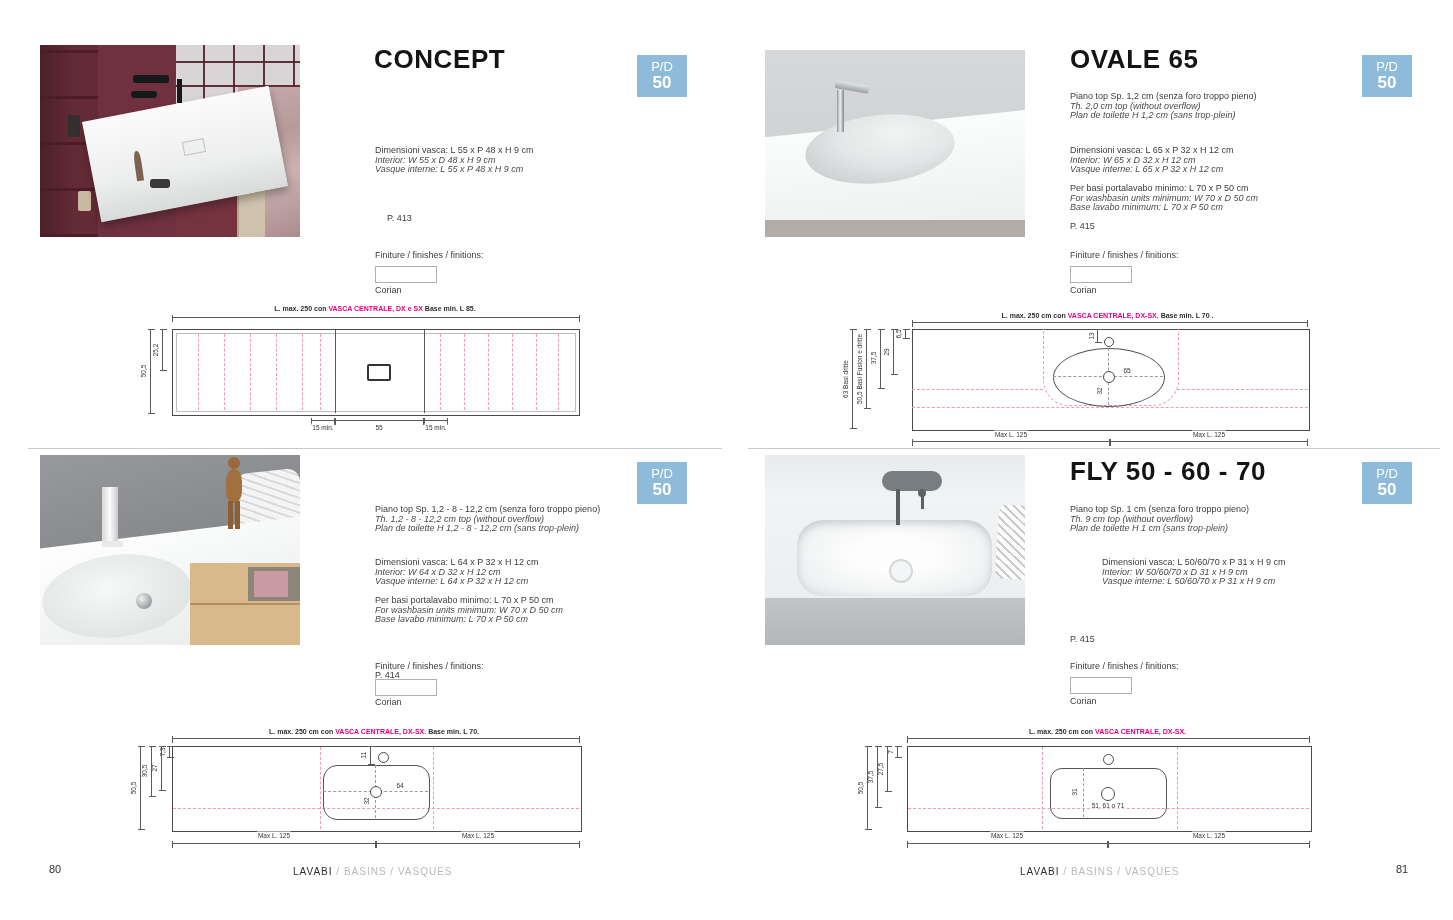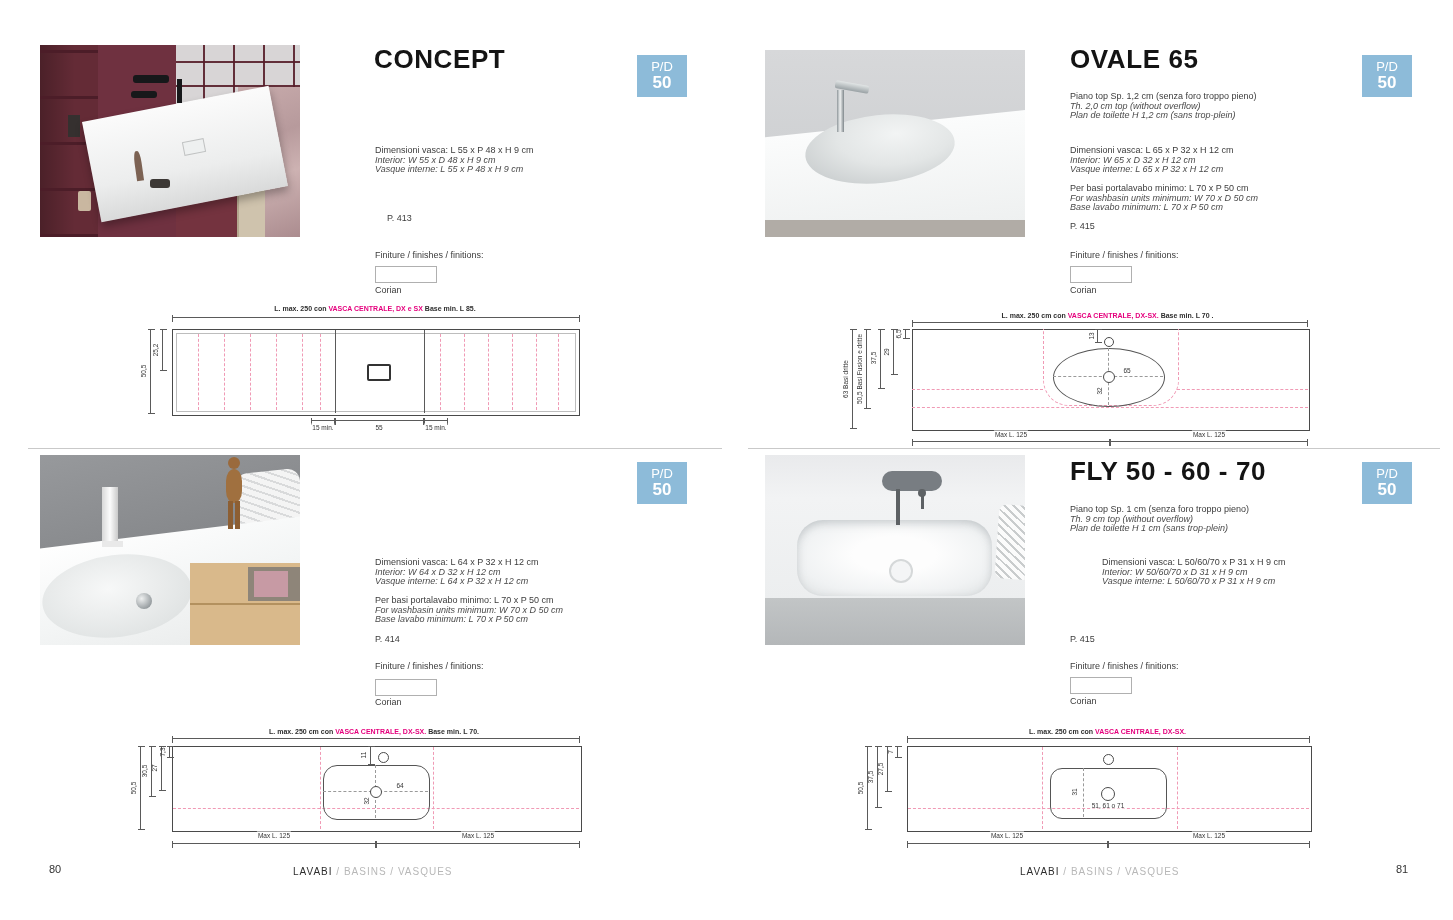--- a/index.html
+++ b/index.html
@@ -192,31 +192,36 @@
     <i class="ph" style="left:188px;top:2px;width:12px;height:12px;border-radius:50%;background:#9a6a3d;"></i>
     <i class="ph" style="left:186px;top:14px;width:16px;height:34px;border-radius:8px/12px;background:#a0703f;"></i>
     <i class="ph" style="left:188px;top:46px;width:5px;height:28px;background:#8d5f33;"></i>
     <i class="ph" style="left:195px;top:46px;width:5px;height:28px;background:#8d5f33;"></i>
   </div>
 
   <div class="badge" style="left:637px;top:462px;">
     <span class="b1">P/D</span>
     <span class="b2">50</span>
   </div>
+  <div class="spec" style="left:375px;top:505px;">
+    <div>Piano top Sp. 1,2 - 8 - 12,2 cm (senza foro troppo pieno)</div>
+    <div>Th. 1,2 - 8 - 12,2 cm top (without overflow)</div>
+    <div>Plan de toilette H 1,2 - 8 - 12,2 cm (sans trop-plein)</div>
+  </div>
   <div class="spec" style="left:375px;top:558px;">
     <div>Dimensioni vasca: L 64 x P 32 x H 12 cm</div>
     <div>Interior: W 64 x D 32 x H 12 cm</div>
     <div>Vasque interne: L 64 x P 32 x H 12 cm</div>
   </div>
   <div class="spec" style="left:375px;top:596px;">
     <div>Per basi portalavabo minimo: L 70 x P 50 cm</div>
     <div>For washbasin units minimum: W 70 x D 50 cm</div>
     <div>Base lavabo minimum: L 70 x P 50 cm</div>
   </div>
-  <div class="pref" style="left:375px;top:634px;">P. 414</div>
+  <div class="pref" style="left:375px;top:670px;">P. 414</div>
   <div class="finlab" style="left:375px;top:661px;">Finiture / finishes / finitions:</div>
   <div class="swatch" style="left:375px;top:679px;"></div>
   <div class="finname" style="left:375px;top:697px;">Corian</div>
 
   <div class="dwtitle" style="left:168px;top:728px;width:412px;">
     <span>L. max. 250 cm con </span><span class="mag">VASCA CENTRALE, DX-SX.</span><span> Base min. L 70.</span>
   </div>
   <div class="hdim" style="left:172px;top:738px;width:408px;"></div>
   <div class="rect" style="left:172px;top:746px;width:408px;height:84px;"></div>
   <div class="vdim" style="left:140px;top:746px;height:84px;"></div>

